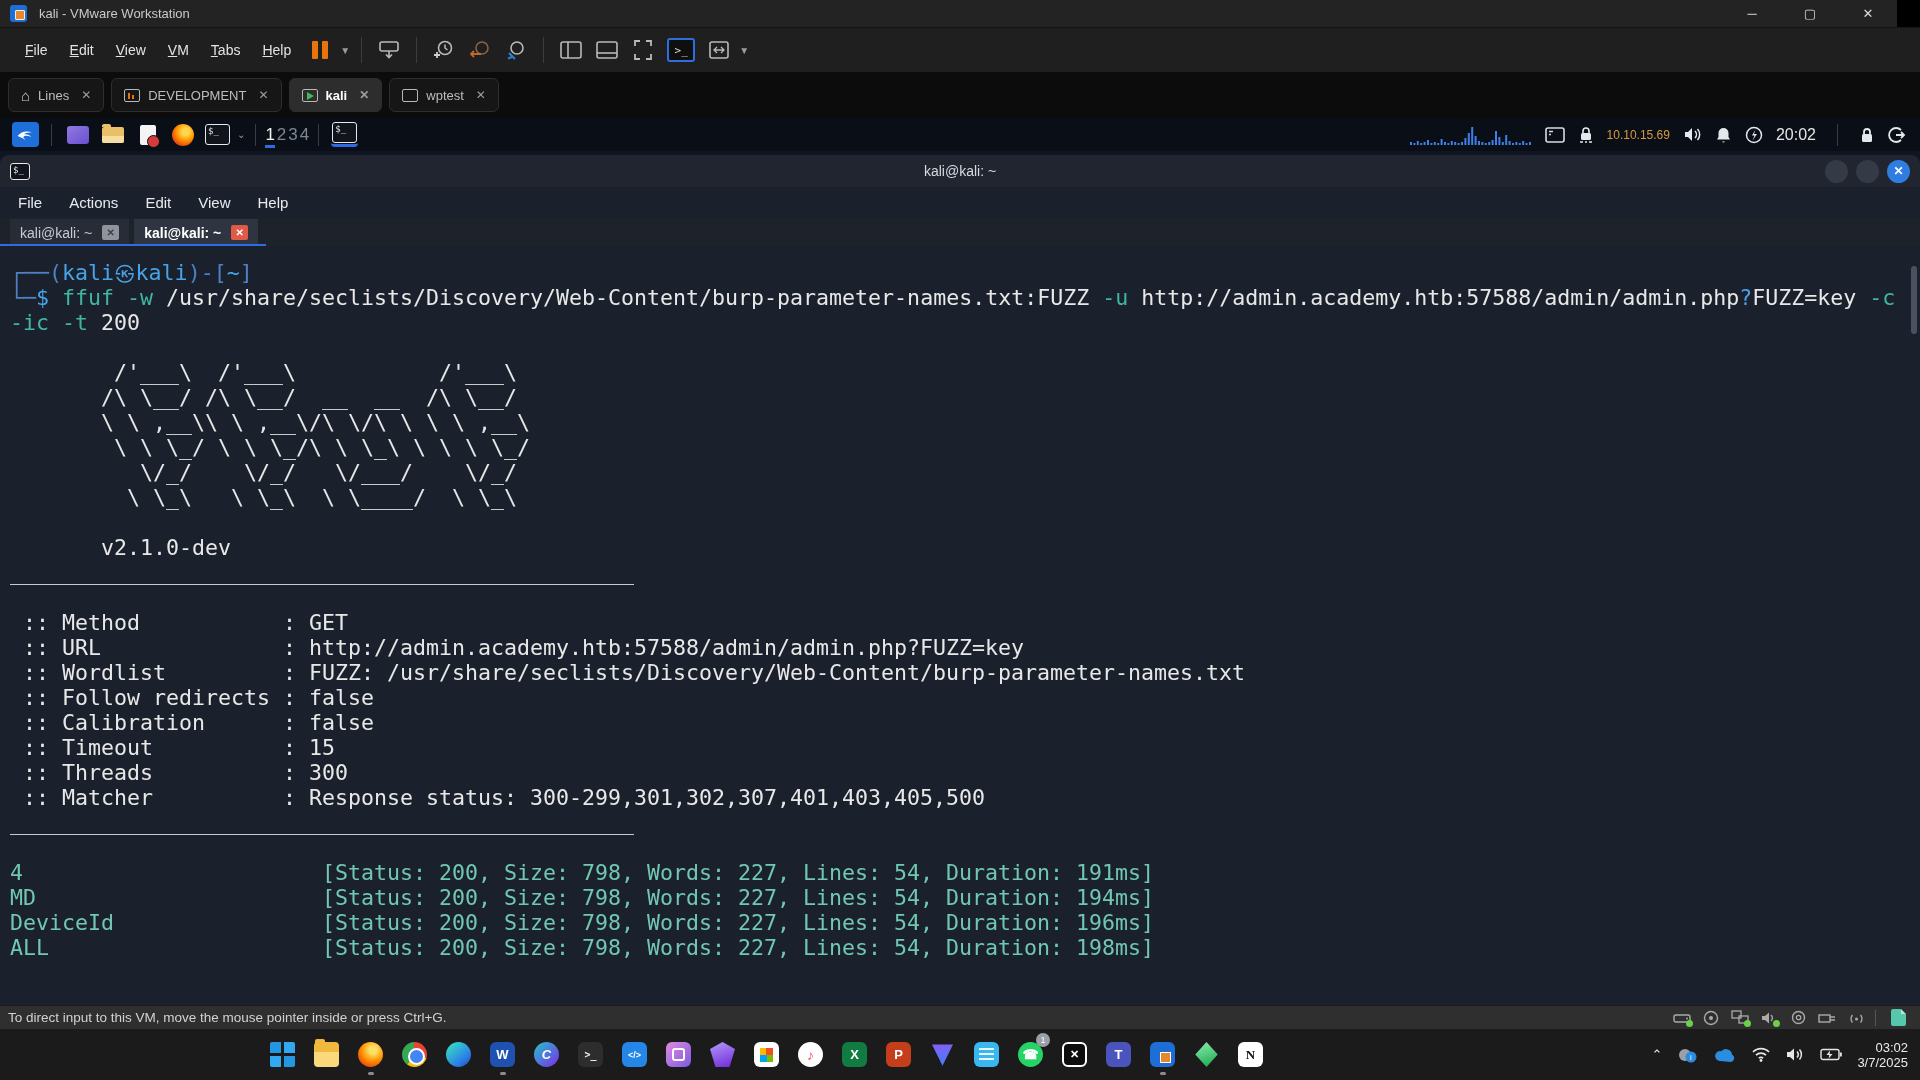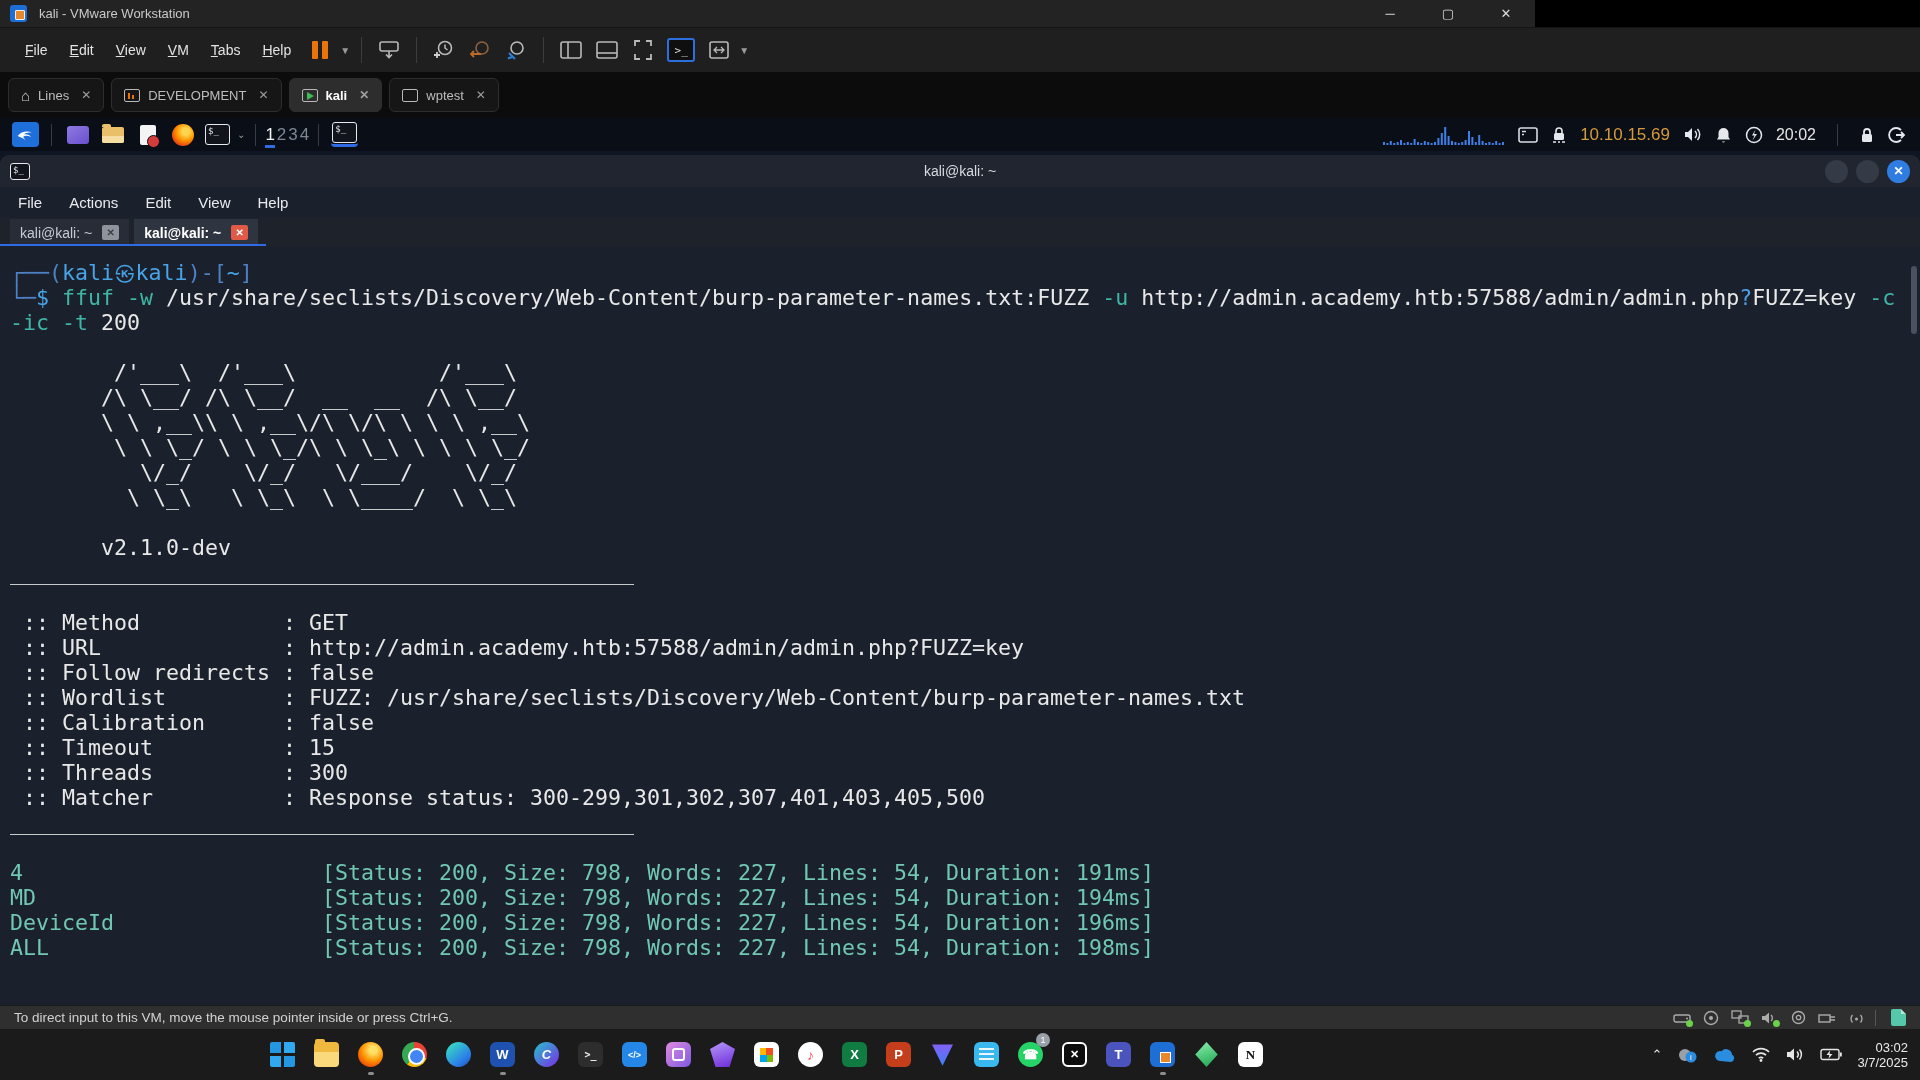--- a/index.html
+++ b/index.html
@@ -1,21 +1,21 @@
 <!DOCTYPE html>
 <html style="--frame: #4d80c4; --bblue: #47a4e9; --teal: #3fb5a6; --result: #70c7b2; --tx: #e8e8e8; --lblue: #4a9fe8;"><head>
 <meta charset="utf-8">
 <style>
   * { box-sizing: border-box; margin: 0; padding: 0; }
   html,body { width:1920px; height:1080px; overflow:hidden; background:#000;
     font-family:"Liberation Sans", sans-serif; }
   .abs { position:absolute; }
 
   
-  #vm-titlebar { left:0; top:0; width:1535px; height:27px; background:#232323;
+  #vm-titlebar { left:0; top:0; width:1897px; height:27px; background:#232323;
     display:flex; align-items:center; }
   .vmw-logo { width:17px; height:17px; margin-left:10px; border-radius:3px;
     background:#1d6fd6; position:relative; }
   .vmw-logo::after { content:""; position:absolute; right:2px; bottom:2px; width:8px; height:8px;
     background:#e8882a; border:1.5px solid #efefef; border-radius:1px; }
   #vm-title-text { color:#c9c9c9; font-size:13px; margin-left:12px; }
   #vm-win-controls { margin-left:auto; display:flex; height:27px; }
   .vm-ctrl { width:58px; height:27px; display:flex; align-items:center; justify-content:center;
     color:#dcdcdc; font-size:13px; }
 
@@ -59,21 +59,21 @@
     justify-content:center; margin:0 4px; }
   .kali-logo-tile { background:#1e6fd9; }
   .term-tile { background:#11141b; border:1.5px solid #e5e8ee; border-radius:3px;
     width:25px; height:21px; color:#e5e8ee; font-family:"DejaVu Sans Mono",monospace;
     font-size:9px; display:flex; align-items:flex-start; padding:1px 2px; }
   .ws-num { font-size:17px; color:#7d8796; width:30px; text-align:center; padding:3px 0 1px 0;
     border-bottom:3px solid transparent; margin:0 1px; }
   .ws-num.active { color:#f2f2f2; border-bottom-color:#2e6be5; }
   .underline-blue { border-bottom:3px solid #2e6be5; padding-bottom:1px; }
   #kp-right { margin-left:auto; display:flex; align-items:center; gap:13px; padding-right:6px; }
-  #kp-ip { font-size:17px; }
+  #kp-ip { font-size:12px; }
   #kp-clock { font-size:16px; color:#e5e5e5; }
   .folder-ic { width:22px; height:16px; background:#e9bf6a; border-radius:2px; position:relative; }
   .folder-ic::before { content:""; position:absolute; top:-3px; left:0; width:9px; height:3px;
     background:#e9bf6a; border-radius:2px 2px 0 0; }
   .folder-ic::after { content:""; position:absolute; left:0; bottom:0; width:22px; height:7px;
     background:#f6ddA0; border-radius:0 0 2px 2px; }
   .doc-ic { width:16px; height:20px; background:#f4f4f4; border-radius:2px; position:relative; }
   .doc-ic::after { content:""; position:absolute; right:-4px; bottom:-3px; width:11px; height:11px;
     background:#d43c3c; border-radius:50%; border:1.5px solid #0a0e16; }
   .ffx-ic { width:22px; height:22px; border-radius:50%;
@@ -111,21 +111,21 @@
   .seg-t { color:var(--teal,#3fb5a6); }
   .seg-w { color:var(--tx,#e8e8e8); }
   .seg-q { color:var(--lblue,#4a9fe8); }
   .seg-r { color:var(--result,#70c7b2); }
   #term-scrollbar { position:absolute; right:3px; top:20px; width:6px; height:68px;
     background:#4a5160; border-radius:3px; }
 
   
   #vm-statusbar { left:0; top:1005px; width:1920px; height:24px; background:#2f2f2f;
     border-top:1px solid #1a1a1a; display:flex; align-items:center; }
-  #vm-status-text { color:#d2d2d2; font-size:13.5px; margin-left:14px; }
+  #vm-status-text { color:#d2d2d2; font-size:13.5px; margin-left:8px; }
   #vm-status-icons { margin-left:auto; display:flex; align-items:center; gap:9px; padding-right:14px; }
   .st-ic { position:relative; width:20px; height:16px; display:flex; align-items:center; justify-content:center; }
   .st-dot { position:absolute; right:-1px; bottom:-1px; width:7px; height:7px; border-radius:50%; background:#6bd14b; }
   .clipboard-ic { width:15px; height:17px; border-radius:2px; margin-left:6px; position:relative; }
   .clipboard-ic::after { content:""; position:absolute; right:0; top:0;
     border-top:5px solid #2f2f2f; border-left:5px solid rgba(255,255,255,.55); }
   .st-sep { width:1px; height:16px; background:#565656; }
 
   
   #taskbar { left:0; top:1029px; width:1920px; height:51px; background:#1b1b1b; }
@@ -452,22 +452,22 @@
       <div class="term-line"><span class="seg-w">       \ \ ,__\\ \ ,__\/\ \/\ \ \ \ ,__\</span></div>
       <div class="term-line"><span class="seg-w">        \ \ \_/ \ \ \_/\ \ \_\ \ \ \ \_/</span></div>
       <div class="term-line"><span class="seg-w">          \/_/    \/_/   \/___/    \/_/</span></div>
       <div class="term-line"><span class="seg-w">         \ \_\   \ \_\  \ \____/  \ \_\</span></div>
       <div class="term-line">&nbsp;</div>
       <div class="term-line"><span class="seg-w">       v2.1.0-dev</span></div>
       <div class="term-line"><span class="seg-w">________________________________________________</span></div>
       <div class="term-line">&nbsp;</div>
       <div class="term-line"><span class="seg-w"> :: Method           : GET</span></div>
       <div class="term-line"><span class="seg-w"> :: URL              : http://admin.academy.htb:57588/admin/admin.php?FUZZ=key</span></div>
+      <div class="term-line"><span class="seg-w"> :: Wordlist         : FUZZ: /usr/share/seclists/Discovery/Web-Content/burp-parameter-names.txt</span></div>
       <div class="term-line"><span class="seg-w"> :: Follow redirects : false</span></div>
-      <div class="term-line"><span class="seg-w"> :: Wordlist         : FUZZ: /usr/share/seclists/Discovery/Web-Content/burp-parameter-names.txt</span></div>
       <div class="term-line"><span class="seg-w"> :: Calibration      : false</span></div>
       <div class="term-line"><span class="seg-w"> :: Timeout          : 15</span></div>
       <div class="term-line"><span class="seg-w"> :: Threads          : 300</span></div>
       <div class="term-line"><span class="seg-w"> :: Matcher          : Response status: 300-299,301,302,307,401,403,405,500</span></div>
       <div class="term-line"><span class="seg-w">________________________________________________</span></div>
       <div class="term-line">&nbsp;</div>
       <div class="term-line"><span class="seg-r">4                       [Status: 200, Size: 798, Words: 227, Lines: 54, Duration: 191ms]</span></div>
       <div class="term-line"><span class="seg-r">MD                      [Status: 200, Size: 798, Words: 227, Lines: 54, Duration: 194ms]</span></div>
       <div class="term-line"><span class="seg-r">DeviceId                [Status: 200, Size: 798, Words: 227, Lines: 54, Duration: 196ms]</span></div>
       <div class="term-line"><span class="seg-r">ALL                     [Status: 200, Size: 798, Words: 227, Lines: 54, Duration: 198ms]</span></div>

